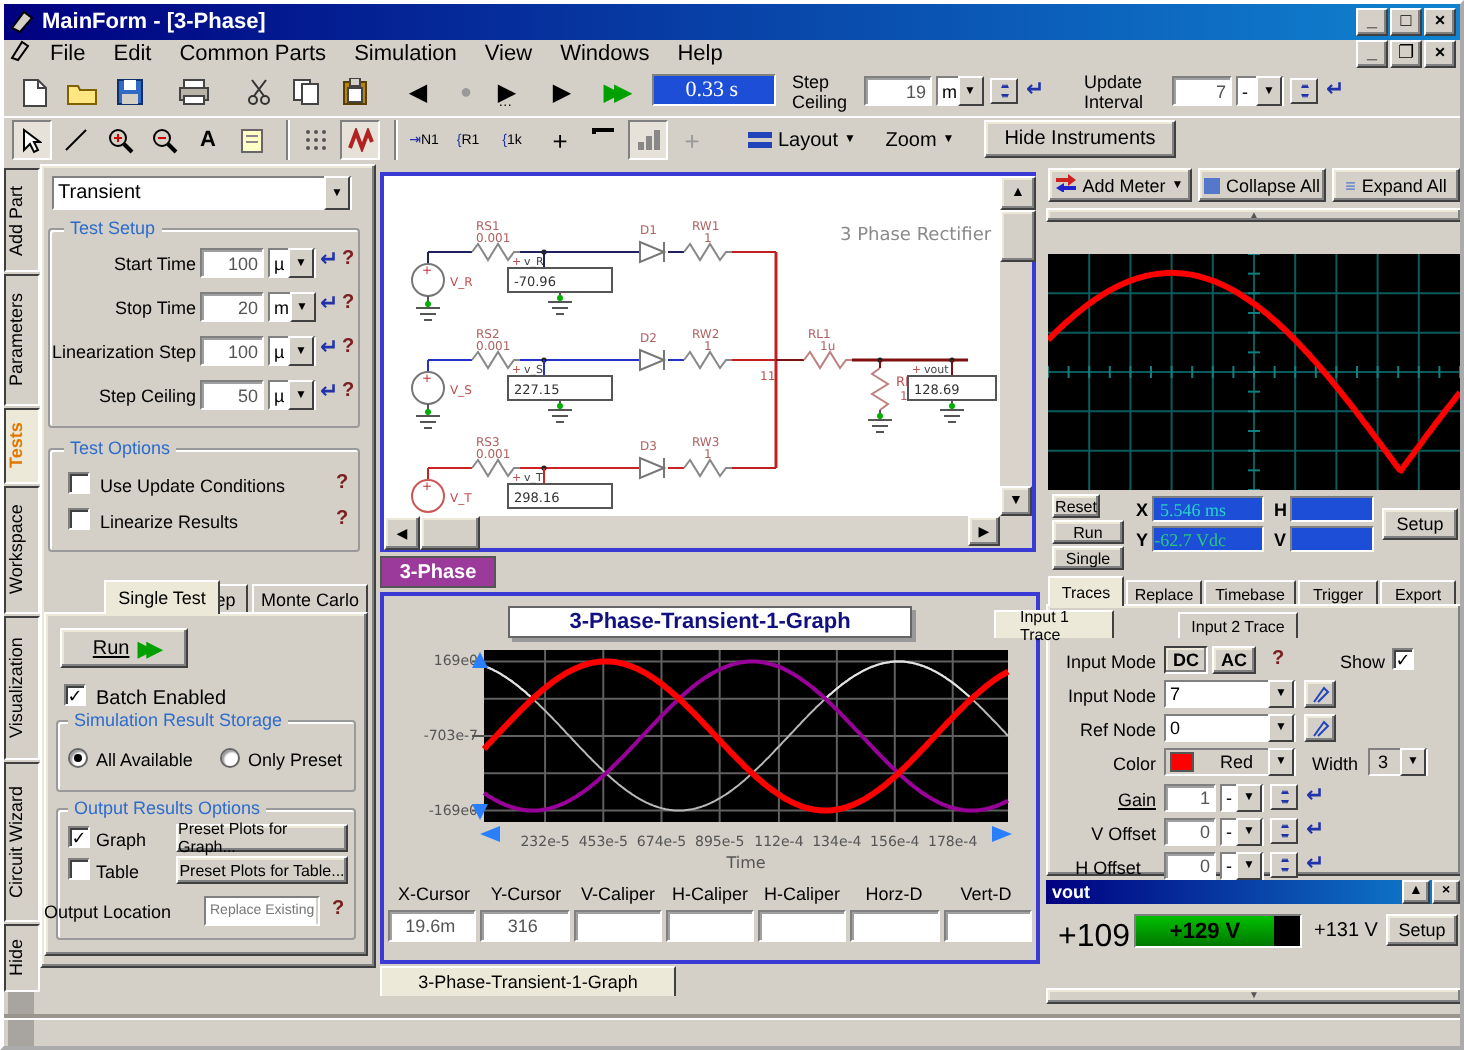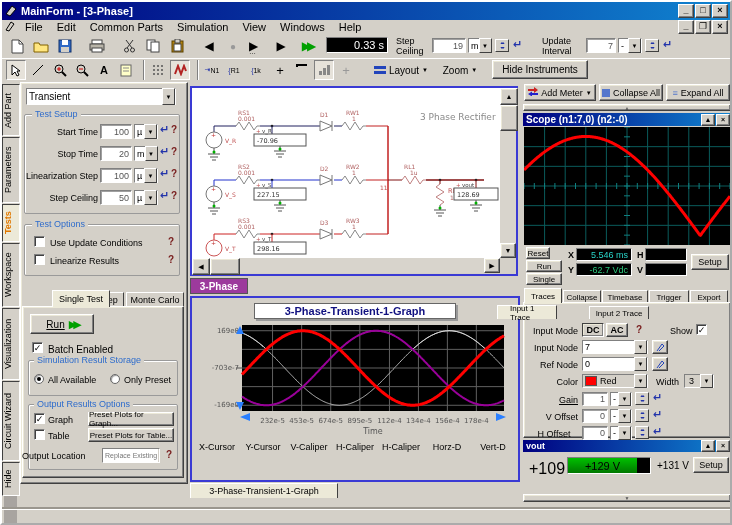--- a/index.html
+++ b/index.html
@@ -5,21 +5,21 @@
   html,body{margin:0;padding:0;}
   #app{position:relative;width:732px;height:525px;background:#d4d0c8;
        font-family:"Liberation Sans","DejaVu Sans",sans-serif;font-size:11px;color:#000;
        border:2px outset #fff; box-sizing:border-box; overflow:hidden;}
   .abs{position:absolute;box-sizing:border-box;}
   .raised{background:#d4d0c8;border:1px solid;border-color:#fff #404040 #404040 #fff;box-shadow:inset -1px -1px 0 #808080,inset 1px 1px 0 #ece9d8;}
   .tbtn{display:flex;align-items:center;justify-content:center;background:#d4d0c8;}
   .pressed{border:1px solid;border-color:#808080 #fff #fff #808080;background:#e6e2da;}
   .titlebar{background:linear-gradient(90deg,#000080,#1084d0);color:#fff;font-weight:bold;display:flex;align-items:center;}
   .winbtn{width:14px;height:12px;font-size:9px;line-height:10px;text-align:center;font-weight:bold;background:#d4d0c8;border:1px solid;border-color:#fff #404040 #404040 #fff;box-shadow:inset -1px -1px 0 #808080;margin-left:1px;color:#000;}
-  .lcd{background:#000000;color:#fff;font-family:Liberation Sans, sans-serif;display:flex;align-items:center;justify-content:flex-end;padding-right:3px;border:1px solid;border-color:#808080 #fff #fff #808080;}
+  .lcd{background:#1d4ed8;color:#fff;font-family:Liberation Serif, serif;display:flex;align-items:center;justify-content:flex-end;padding-right:18px;border:1px solid;border-color:#808080 #fff #fff #808080;}
   .blue{color:#2e6ccc;}
   .grp{border:1px solid #9a9a9a;border-radius:2px;box-shadow:1px 1px 0 #fff inset;}
   .grptitle{position:absolute;background:#d4d0c8;padding:0 3px;color:#2e6ccc;font-size:9px;}
   .lbl{font-size:9px;color:#000;}
   .field{background:#fff;border:1px solid;border-color:#808080 #fff #fff #808080;box-shadow:inset 1px 1px 0 #a0a0a0;font-size:9px;display:flex;align-items:center;justify-content:flex-end;padding-right:2px;color:#555;}
   .unitbox{background:#fff;border:1px solid;border-color:#808080 #fff #fff #808080;font-size:9px;display:flex;align-items:center;justify-content:space-between;padding-left:2px;}
   .ddbtn{width:11px;height:100%;background:#d4d0c8;border:1px solid;border-color:#fff #404040 #404040 #fff;font-size:6px;display:flex;align-items:center;justify-content:center;flex:none;}
   .spin{width:14px;height:13px;background:#d4d0c8;border:1px solid;border-color:#fff #404040 #404040 #fff;color:#2233aa;font-size:4px;line-height:5px;text-align:center;letter-spacing:-1px;overflow:hidden;}
   .enter{color:#2233aa;font-weight:bold;font-size:11px;}
   .help{color:#7a2020;font-weight:bold;font-size:10px;}
@@ -543,20 +543,29 @@
 
     <div class="abs" style="left:2px;top:144px;width:322px;height:13px;display:flex;">
       <div class="lbl" style="width:46px;text-align:center;">X-Cursor</div>
       <div class="lbl" style="width:46px;text-align:center;">Y-Cursor</div>
       <div class="lbl" style="width:46px;text-align:center;">V-Caliper</div>
       <div class="lbl" style="width:46px;text-align:center;">H-Caliper</div>
       <div class="lbl" style="width:46px;text-align:center;">H-Caliper</div>
       <div class="lbl" style="width:46px;text-align:center;">Horz-D</div>
       <div class="lbl" style="width:46px;text-align:center;">Vert-D</div>
     </div>
+    <div class="abs" style="left:2px;top:157px;width:322px;height:16px;display:flex;gap:2px;">
+      <div class="field" style="width:44px;justify-content:center;">19.6m</div>
+      <div class="field" style="width:44px;justify-content:center;">316</div>
+      <div class="field" style="width:44px;"></div>
+      <div class="field" style="width:44px;"></div>
+      <div class="field" style="width:44px;"></div>
+      <div class="field" style="width:44px;"></div>
+      <div class="field" style="width:44px;"></div>
+    </div>
   </div>
   <div class="abs tab active" style="left:188px;top:481px;width:148px;height:15px;font-size:9px;">3-Phase-Transient-1-Graph</div>
 
   <div class="abs btn" style="left:522px;top:82px;width:72px;height:17px;gap:3px;font-size:9px;">
     <span><svg width="10" height="9">
           <polygon points="0,2 6,2 6,0 10,3 6,6 6,4 0,4" fill="#c22"></polygon>
           <polygon points="10,6 4,6 4,4.5 0,7 4,9.5 4,8 10,8" fill="#22c"></polygon>
         </svg></span>
     <span>Add Meter</span>
       <span style="font-size:6px;">▼</span>
@@ -564,27 +573,20 @@
   <div class="abs btn" style="left:597px;top:82px;width:64px;height:17px;gap:3px;font-size:9px;">
     <span style="width:8px;height:8px;background:#5577cc;display:inline-block;"></span>
     <span>Collapse All</span>
   </div>
   <div class="abs btn" style="left:664px;top:82px;width:64px;height:17px;gap:3px;font-size:9px;">
     <span style="color:#5577cc;font-size:9px;">≡</span>
     <span>Expand All</span>
   </div>
   <div class="abs raised" style="left:521px;top:102px;width:208px;height:7px;text-align:center;font-size:5px;line-height:6px;color:#555;">▲</div>
 
-  <div class="abs titlebar" style="left:521px;top:111px;width:208px;height:13px;font-size:10px;padding-left:3px;">
-    <span>Scope (n1:7,0) (n2:-0)</span>
-    <span style="margin-left:auto;display:flex;margin-right:1px;">
-      <span class="winbtn" style="width:12px;height:10px;font-size:7px;line-height:9px;">▲</span>
-      <span class="winbtn" style="width:12px;height:10px;font-size:7px;line-height:9px;">×</span>
-    </span>
-  </div>
   <div class="abs" style="left:521px;top:124px;width:208px;height:120px;background:#d4d0c8;padding:1px;">
     <svg id="scope-svg" width="206" height="118">
         <rect x="0" y="0" width="206" height="118" fill="#000000"></rect>
         <line x1="20.6" y1="0" x2="20.6" y2="118" stroke="#0a5c5c"></line>
         <line x1="41.2" y1="0" x2="41.2" y2="118" stroke="#0a5c5c"></line>
         <line x1="61.8" y1="0" x2="61.8" y2="118" stroke="#0a5c5c"></line>
         <line x1="82.4" y1="0" x2="82.4" y2="118" stroke="#0a5c5c"></line>
         <line x1="103" y1="0" x2="103" y2="118" stroke="#0a5c5c"></line>
         <line x1="123.6" y1="0" x2="123.6" y2="118" stroke="#0a5c5c"></line>
         <line x1="144.2" y1="0" x2="144.2" y2="118" stroke="#0a5c5c"></line>
@@ -641,21 +643,21 @@
     <div class="abs lbl" style="left:114px;top:4px;font-weight:bold;">H</div>
     <div class="abs lcd" style="left:122px;top:2px;width:42px;height:13px;"></div>
     <div class="abs lbl" style="left:45px;top:19px;font-weight:bold;">Y</div>
     <div class="abs lcd" style="left:53px;top:17px;width:56px;height:13px;color:#2bc87d;font-size:9px;">-62.7 Vdc</div>
     <div class="abs lbl" style="left:114px;top:19px;font-weight:bold;">V</div>
     <div class="abs lcd" style="left:122px;top:17px;width:42px;height:13px;"></div>
     <div class="abs btn" style="left:168px;top:8px;width:38px;height:16px;font-size:9px;">Setup</div>
   </div>
 
   <div class="abs tab active" style="left:522px;top:286px;width:38px;height:15px;z-index:2;font-size:8px;">Traces</div>
-  <div class="abs tab" style="left:561px;top:288px;width:38px;height:13px;font-size:8px;">Collapse</div>
+  <div class="abs tab" style="left:561px;top:288px;width:38px;height:13px;font-size:8px;">Replace</div>
   <div class="abs tab" style="left:600px;top:288px;width:46px;height:13px;font-size:8px;">Timebase</div>
   <div class="abs tab" style="left:647px;top:288px;width:40px;height:13px;font-size:8px;">Trigger</div>
   <div class="abs tab" style="left:688px;top:288px;width:38px;height:13px;font-size:8px;">Export</div>
   <div class="abs raised" style="left:521px;top:300px;width:208px;height:136px;"></div>
   <div class="abs tab active" style="left:495px;top:303px;width:60px;height:14px;z-index:2;font-size:8px;padding-left:12px;">Input 1 Trace</div>
   <div class="abs tab" style="left:587px;top:304px;width:60px;height:13px;font-size:8px;">Input 2 Trace</div>
 
   <div class="abs lbl blue" style="left:528px;top:324px;width:48px;text-align:right;">Input Mode</div>
   <div class="abs btn" style="left:580px;top:321px;width:22px;height:14px;font-weight:bold;font-size:9px;border-color:#404040 #fff #fff #404040;">DC</div>
   <div class="abs btn" style="left:604px;top:321px;width:22px;height:14px;font-weight:bold;font-size:9px;">AC</div>
@@ -680,21 +682,21 @@
       <span class="ddbtn">▼</span>
     </div>
   <div class="abs btn" style="left:650px;top:355px;width:16px;height:14px;">
       <svg width="9" height="9">
         <polyline points="1,8 6,1 8,3 3,8" fill="none" stroke="#2244bb"></polyline>
       </svg>
     </div>
 
   <div class="abs lbl blue" style="left:528px;top:375px;width:48px;text-align:right;">Color</div>
   <div class="abs unitbox" style="left:580px;top:372px;width:66px;height:14px;background:#d4d0c8;">
-    <span style="display:flex;align-items:center;gap:3px;">
+    <span style="display:flex;align-items:center;gap:13px;">
         <span style="width:10px;height:8px;background:#ff0000;border:1px solid #555;"></span>
         <span>Red</span>
       </span>
       <span class="ddbtn">▼</span>
   </div>
   <div class="abs lbl blue" style="left:654px;top:375px;">Width</div>
   <div class="abs unitbox" style="left:682px;top:372px;width:30px;height:14px;background:#d4d0c8;padding-left:4px;">
       <span>3</span>
       <span class="ddbtn">▼</span>
     </div>
@@ -729,21 +731,21 @@
   <div class="abs titlebar" style="left:521px;top:438px;width:208px;height:12px;font-size:9px;padding-left:3px;">
     <span>vout</span>
     <span style="margin-left:auto;display:flex;margin-right:1px;">
       <span class="winbtn" style="width:12px;height:10px;font-size:7px;line-height:9px;">▲</span>
       <span class="winbtn" style="width:12px;height:10px;font-size:7px;line-height:9px;">×</span>
     </span>
   </div>
   <div class="abs" style="left:521px;top:450px;width:208px;height:28px;background:#d4d0c8;">
     <span class="abs" style="left:6px;top:8px;font-size:16px;">+109 V</span>
     <div class="abs" style="left:44px;top:5px;width:84px;height:17px;border:1px solid;border-color:#808080 #fff #fff #808080;display:flex;">
-      <span style="flex:1;background:linear-gradient(180deg,#00c000,#007800);color:#000;font-weight:normal;font-size:11px;display:flex;align-items:center;justify-content:center;">+129 V</span>
+      <span style="flex:1;background:linear-gradient(180deg,#00c000,#007800);color:#000;font-weight:bold;font-size:11px;display:flex;align-items:center;justify-content:center;">+129 V</span>
       <span style="width:13px;background:#000;"></span>
     </div>
     <span class="abs" style="left:134px;top:8px;font-size:10px;">+131 V</span>
     <div class="abs btn" style="left:170px;top:5px;width:36px;height:16px;font-size:9px;">Setup</div>
   </div>
   <div class="abs raised" style="left:521px;top:492px;width:208px;height:8px;text-align:center;font-size:5px;line-height:7px;color:#555;">▼</div>
 
   <div class="abs" style="left:0;top:507px;width:728px;height:14px;border-top:1px solid #fff;box-shadow:0 -2px 0 #9a968e;"></div>
 
 </div>

